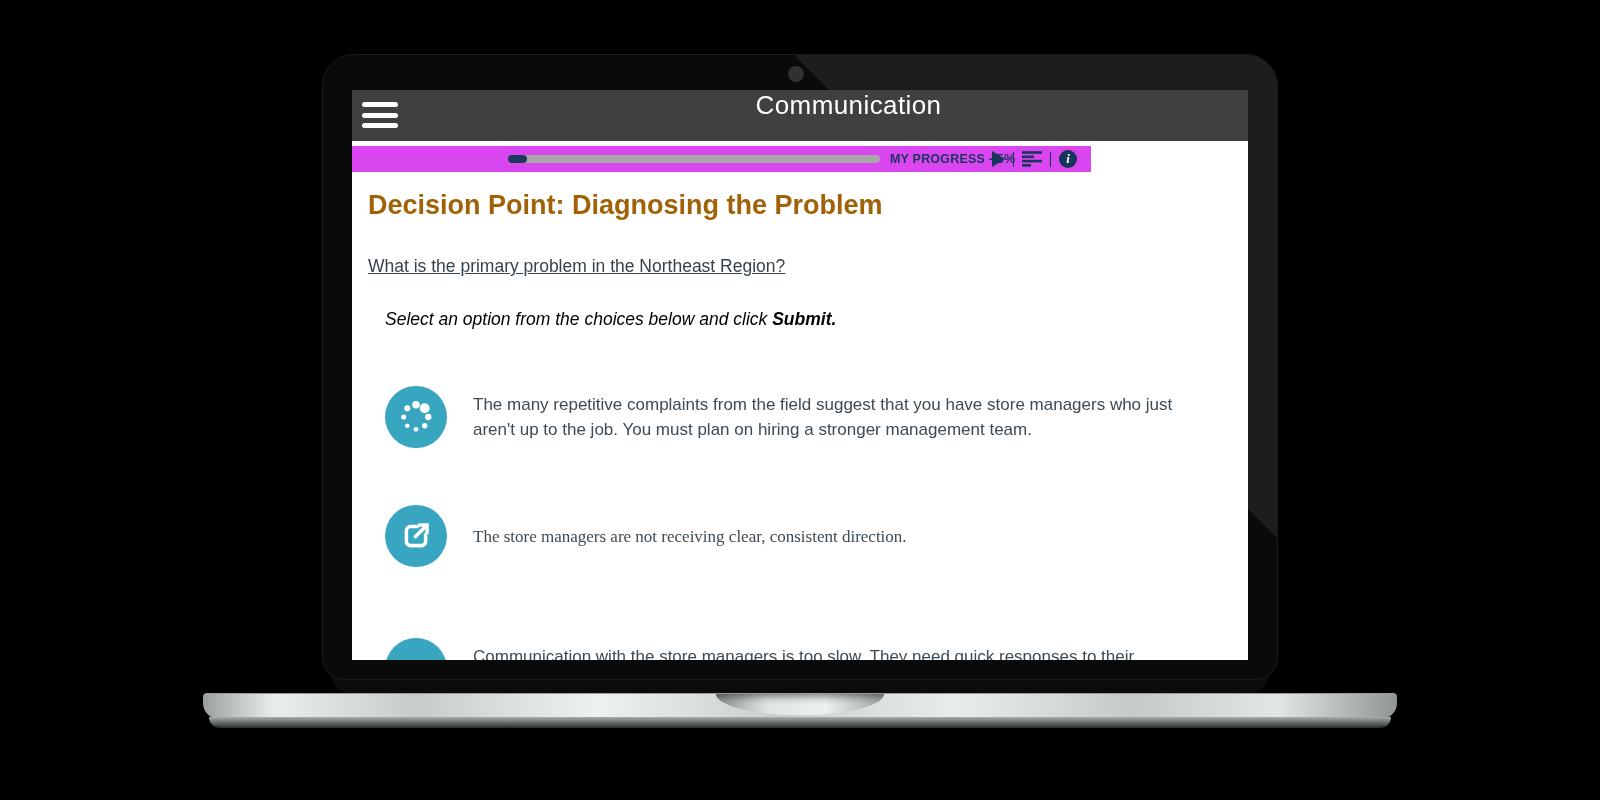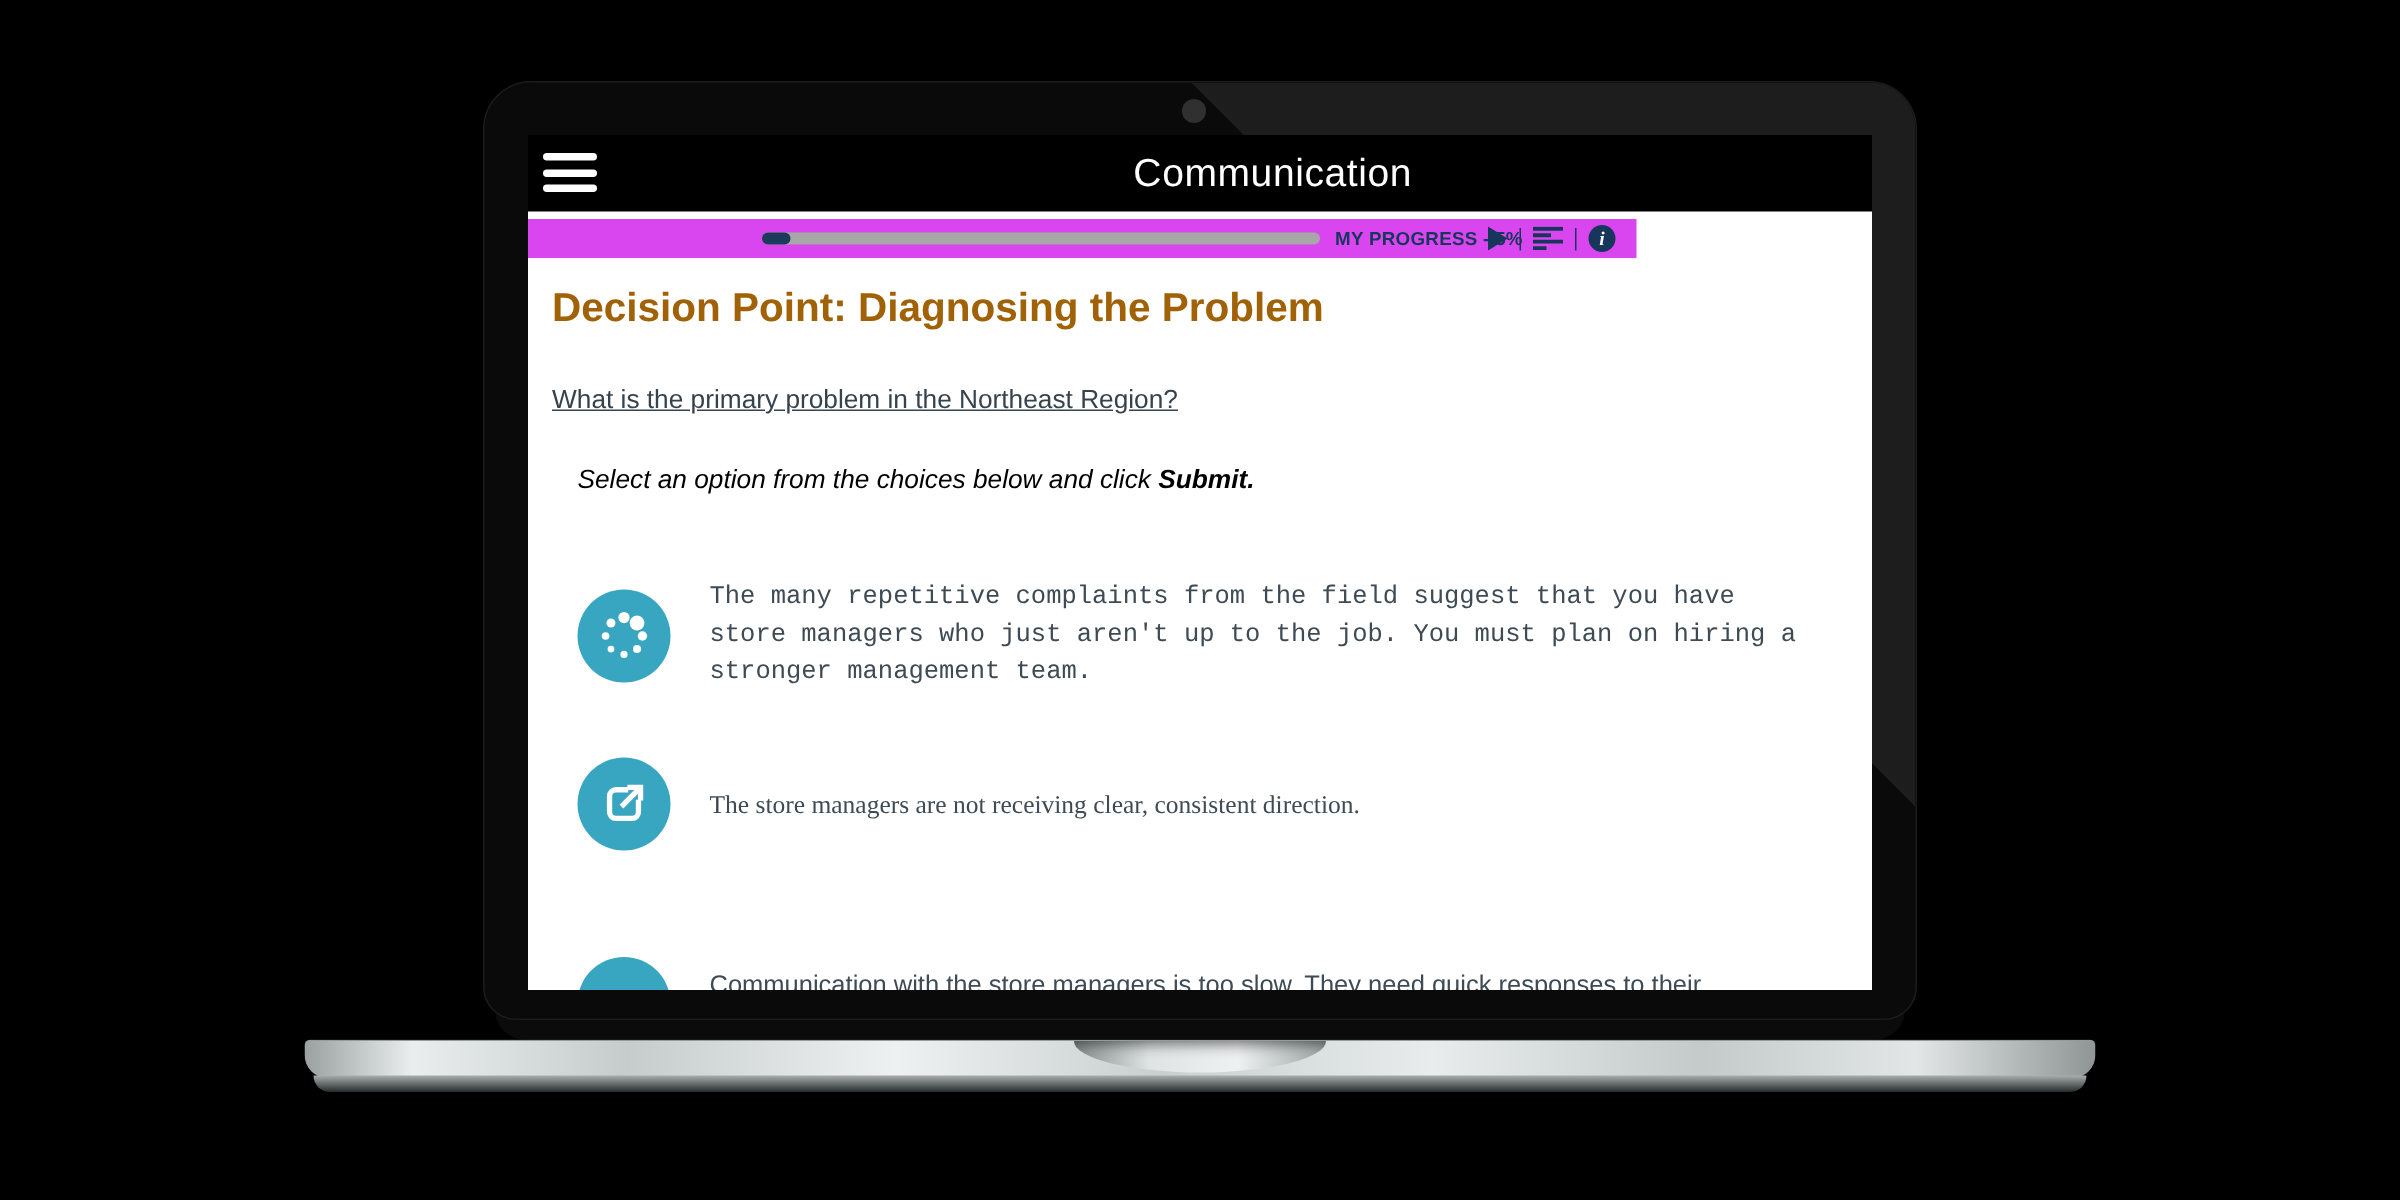--- a/index.html
+++ b/index.html
@@ -27,21 +27,21 @@
   .thumb-notch { position:absolute; left:716px; top:694px; width:168px; height:21px;
     border-radius:0 0 84px 84px / 0 0 21px 21px;
     background:linear-gradient(90deg,#858c8c,#dfe3e3 30%,#eef1f1 65%,#9da4a4);
     box-shadow:inset 0 7px 9px -5px rgba(0,0,0,.55); }
 
   
   .screen { position:absolute; left:352px; top:90px; width:896px; height:570px;
     background:#fff; overflow:hidden; }
 
   .app-header { position:absolute; left:0; top:0; width:993px; height:51px;
-    background:#000000; display:flex; align-items:center; justify-content:center; }
+    background:#404040; display:flex; justify-content:center; }
   .app-title { color:#fff; font-size:26px; font-weight:400; letter-spacing:.4px; }
   .menu-button { position:absolute; left:10px; top:12px; width:36px; height:26px;
     display:flex; flex-direction:column; justify-content:space-between;
     background:none; border:none; cursor:pointer; }
   .menu-button span { display:block; width:36px; height:5px; border-radius:2.5px; background:#fff; }
 
   .player-bar { position:absolute; left:0; top:56px; width:739px; height:26px;
     background:#d946ef; }
   .progress-track { position:absolute; left:156px; top:9px; width:372px; height:8px;
     background:#a7a7a7; border-radius:4px; }
@@ -64,21 +64,21 @@
     color:#37434c;text-decoration:underline; }
   .content-instruction { position:absolute; left:33px; top:219px; font-size:17.5px;
     font-style:italic; color:#000000; }
   .content-instruction b { font-weight:700; }
 
   .option-row { position:absolute; left:33px; display:flex; align-items:center;
     gap:26px; cursor:pointer; }
   .option-circle { width:62px; height:62px; border-radius:50%; background:#38a5c1;
     flex:0 0 62px; display:flex; align-items:center; justify-content:center; }
   .option-text { width:742px; font-size:17px; line-height:25px; color:#3e4b54; }
-  .row-1 { top:296px;font-family:Liberation Mono, monospace; } .row-2 { top:415px;font-family:Liberation Serif, serif; } .row-3 { top:548px; }
+  .row-1 { top:296px; } .row-2 { top:415px;font-family:Liberation Serif, serif; } .row-3 { top:548px; }
   .row-3 .option-text { height:50px; }
 </style>
 </head>
 <body>
 
 <div class="hinge-band"></div>
 <div class="laptop-lid">
   <div class="lid-shine"></div>
   <div class="webcam"></div>
 </div>

